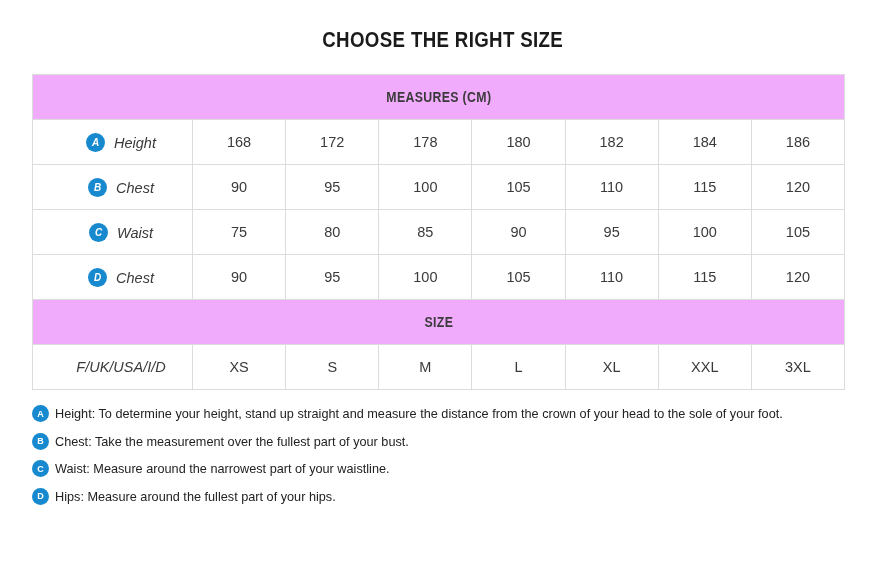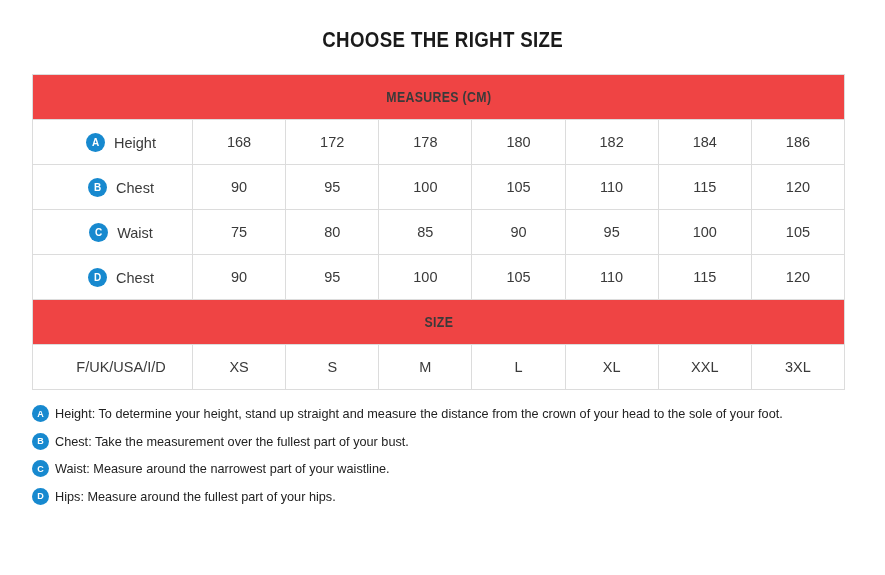--- a/index.html
+++ b/index.html
@@ -33,32 +33,33 @@
   }
   table.size-chart td {
     border: 1px solid #dcdcdc;
     height: 45px;
     font-size: 14.5px;
     color: #3a3a3a;
     text-align: center;
     vertical-align: middle;
   }
   td.band {
-    background: #ef4444;
+    background: #f0abfc;
     border-left: none;
     border-right: none;
     height: 43px;
     font-weight: bold;
     font-size: 14.5px;
     color: #1a1a1a;
   }
   td.label-cell {
     text-align: left;
     padding-left: 17px;
     color: #2e2e2e;
+    font-style: italic;
   }
   .badge {
     display: inline-flex;
     align-items: center;
     justify-content: center;
     width: 19px;
     height: 19px;
     border-radius: 50%;
     color: #ffffff;
     font-size: 10px;

